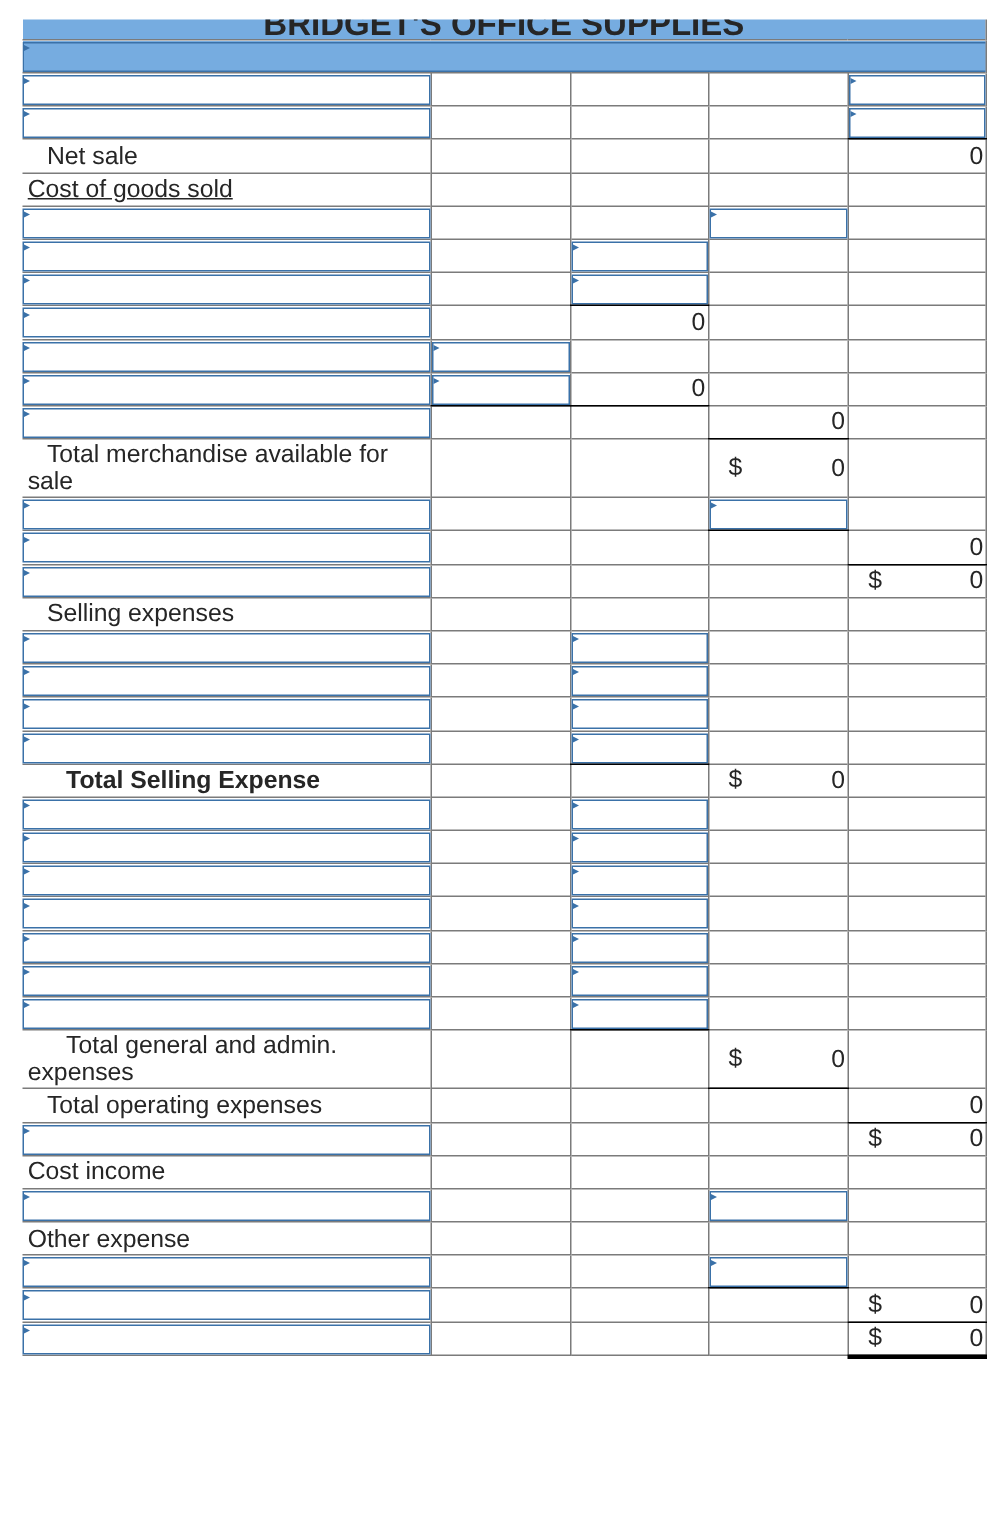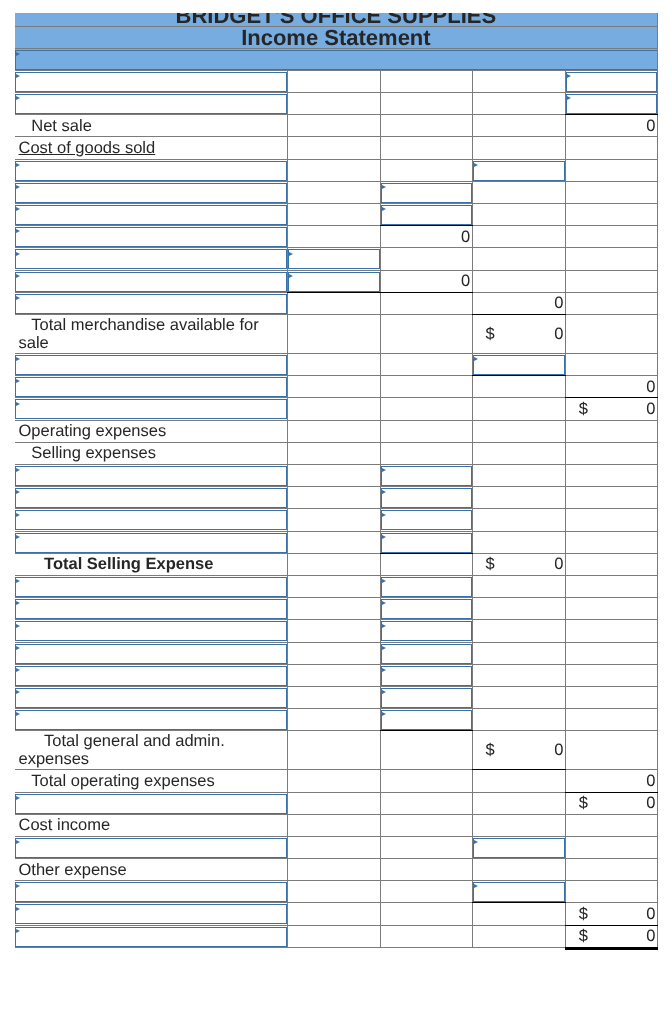--- a/index.html
+++ b/index.html
@@ -35,23 +35,20 @@
           <col style="width:92.8px">
           <col style="width:91.8px">
           <col style="width:93.2px">
           <col style="width:92.0px">
     </colgroup>
     <tbody id="rows-body">
           <tr class="hdr" style="height: 21.85px;">
             <td colspan="5" class="edge">BRIDGET'S OFFICE SUPPLIES</td>
           </tr>
           <tr class="hdr" style="height: 21.85px;">
-            <td colspan="5" class="edge">Income Statement</td>
-          </tr>
-          <tr class="hdr" style="height: 21.85px;">
             <td colspan="5" class="edge">
               <div class="ibox onblue">
                 <span class="tri"></span>
               </div>
             </td>
           </tr>
           <tr style="height: 22.19px;">
             <td class="lbl" style="padding: 0px;">
               <div class="ibox">
                 <span class="tri"></span>
@@ -228,27 +225,20 @@
           <tr style="height: 22.19px;">
             <td class="lbl" style="padding: 0px;">
               <div class="ibox">
                 <span class="tri"></span>
               </div>
             </td>
             <td></td>
             <td></td>
             <td></td>
             <td class="num"><span class="dollar">$</span><span>0</span></td>
-          </tr>
-          <tr style="height: 22.19px;">
-            <td class="lbl">Operating expenses</td>
-            <td></td>
-            <td></td>
-            <td></td>
-            <td></td>
           </tr>
           <tr style="height: 22.19px;">
             <td class="lbl" style="text-indent: 12.8px;">Selling expenses</td>
             <td></td>
             <td></td>
             <td></td>
             <td></td>
           </tr>
           <tr style="height: 22.19px;">
             <td class="lbl" style="padding: 0px;">

